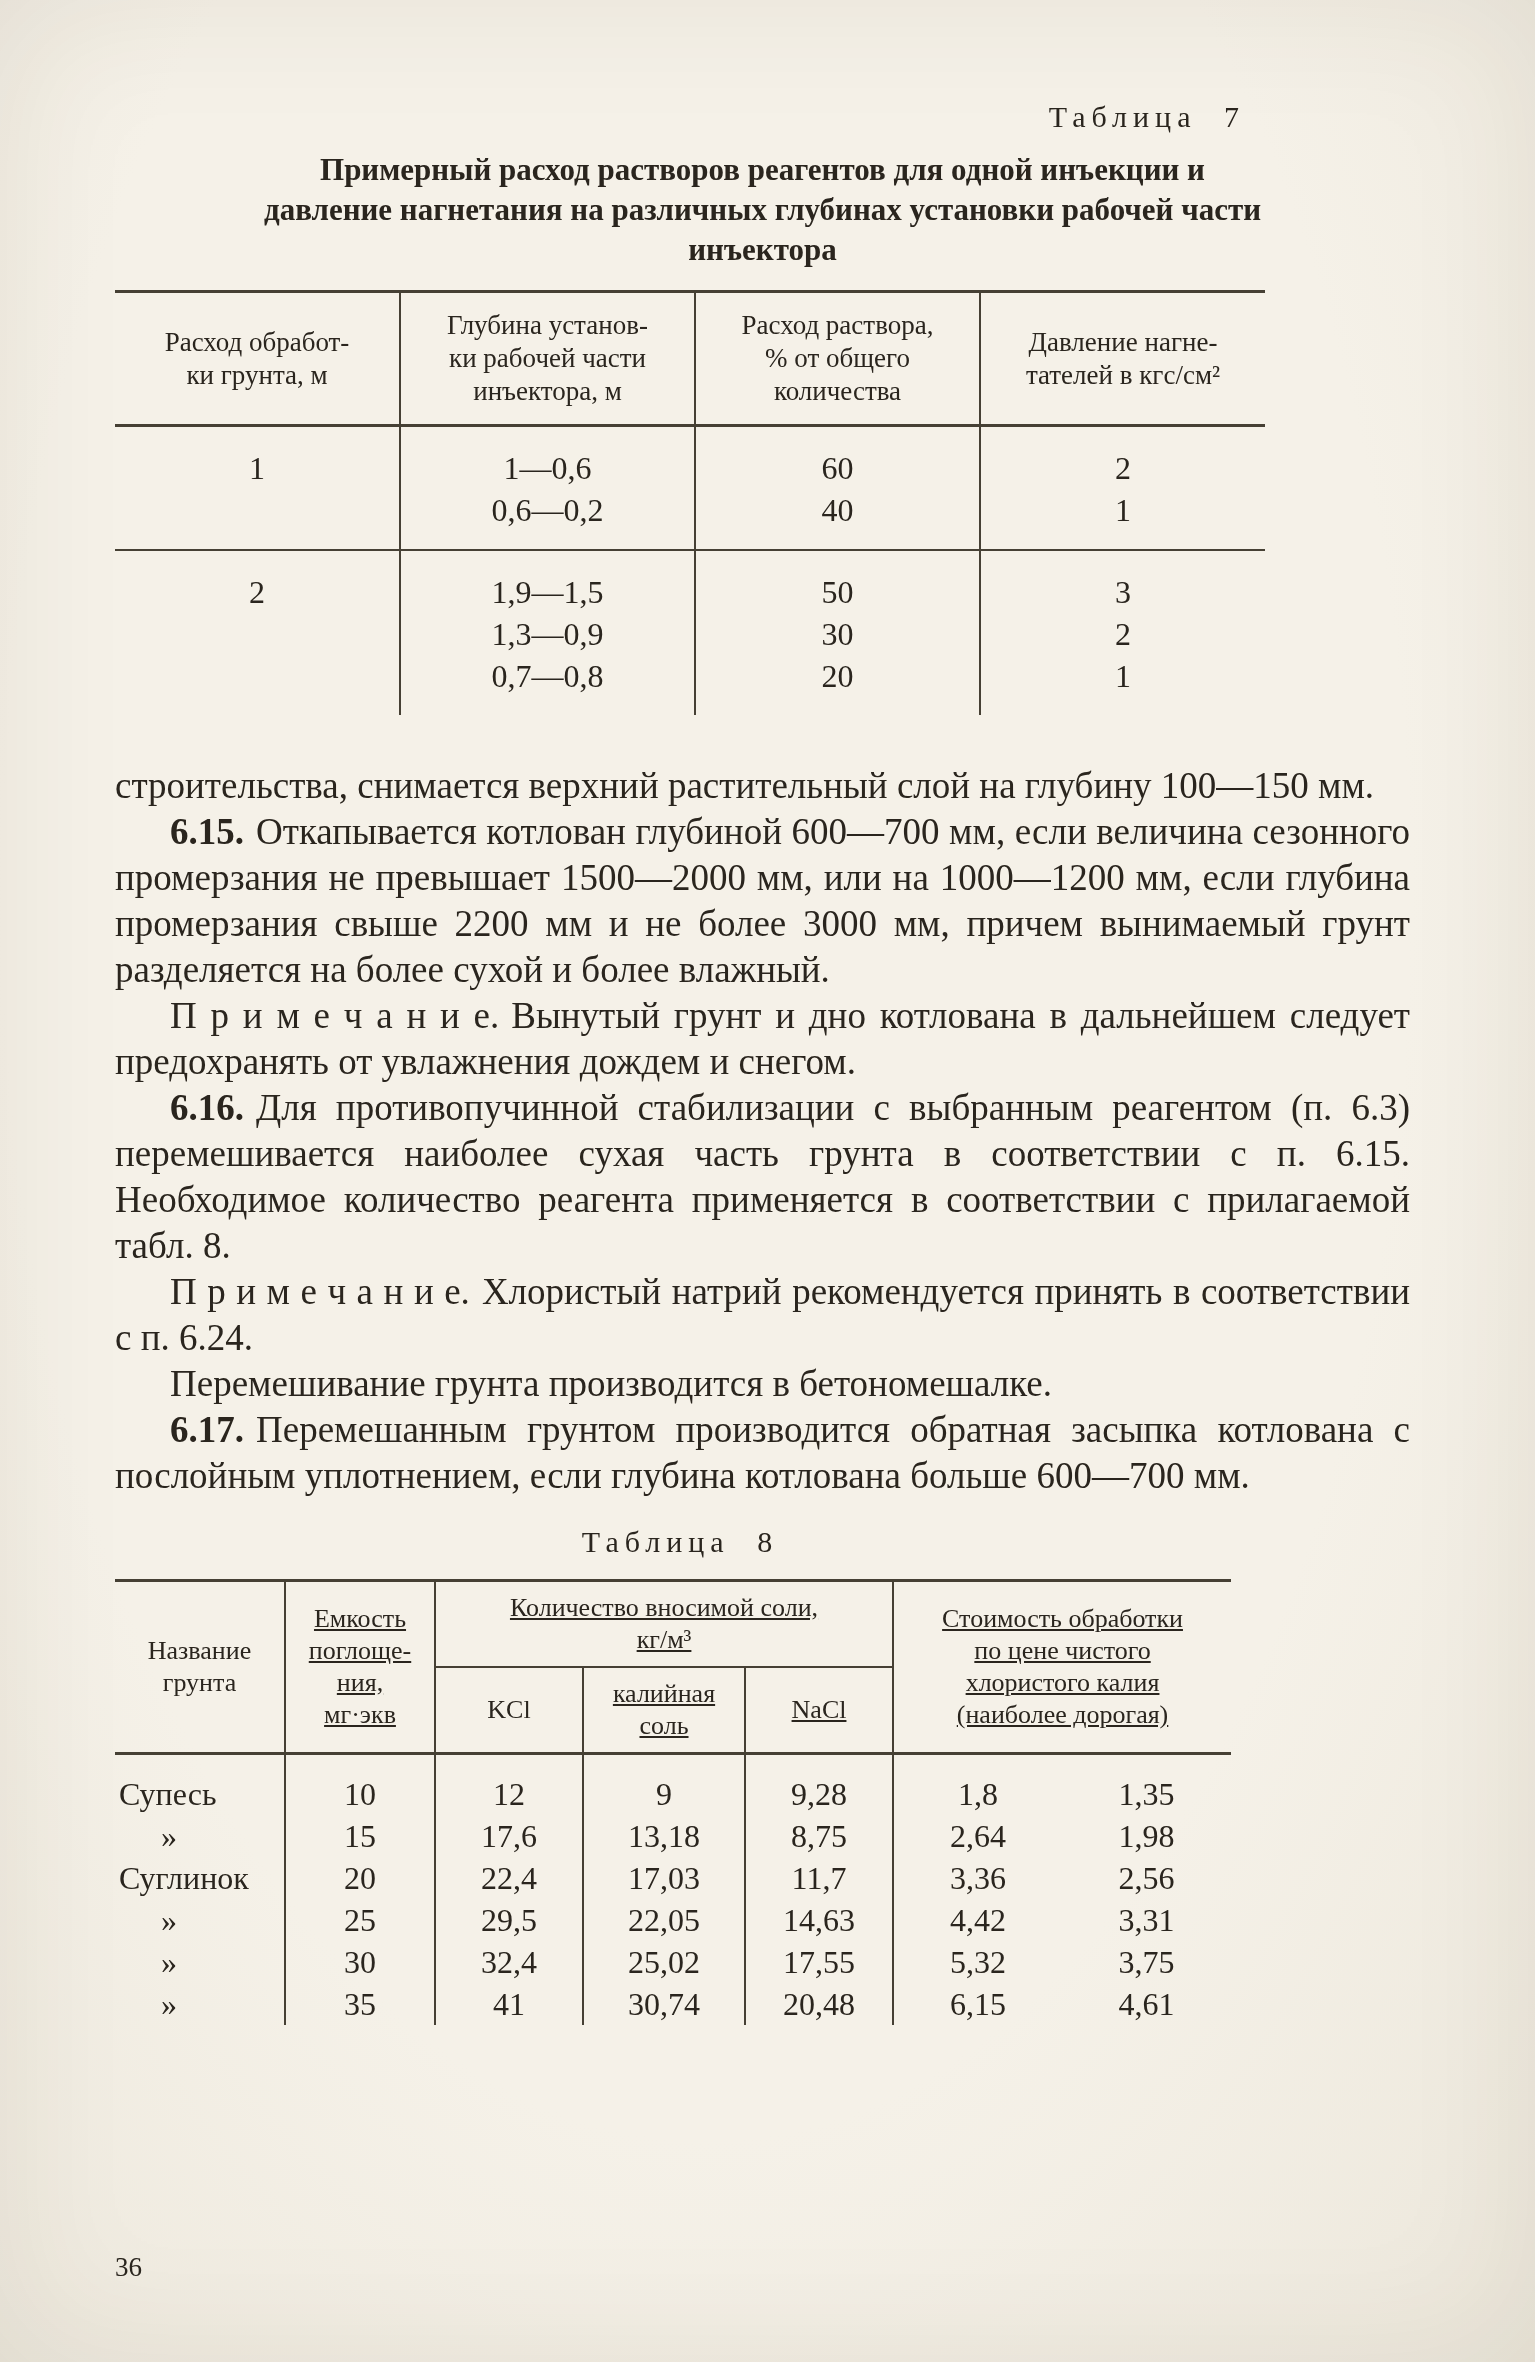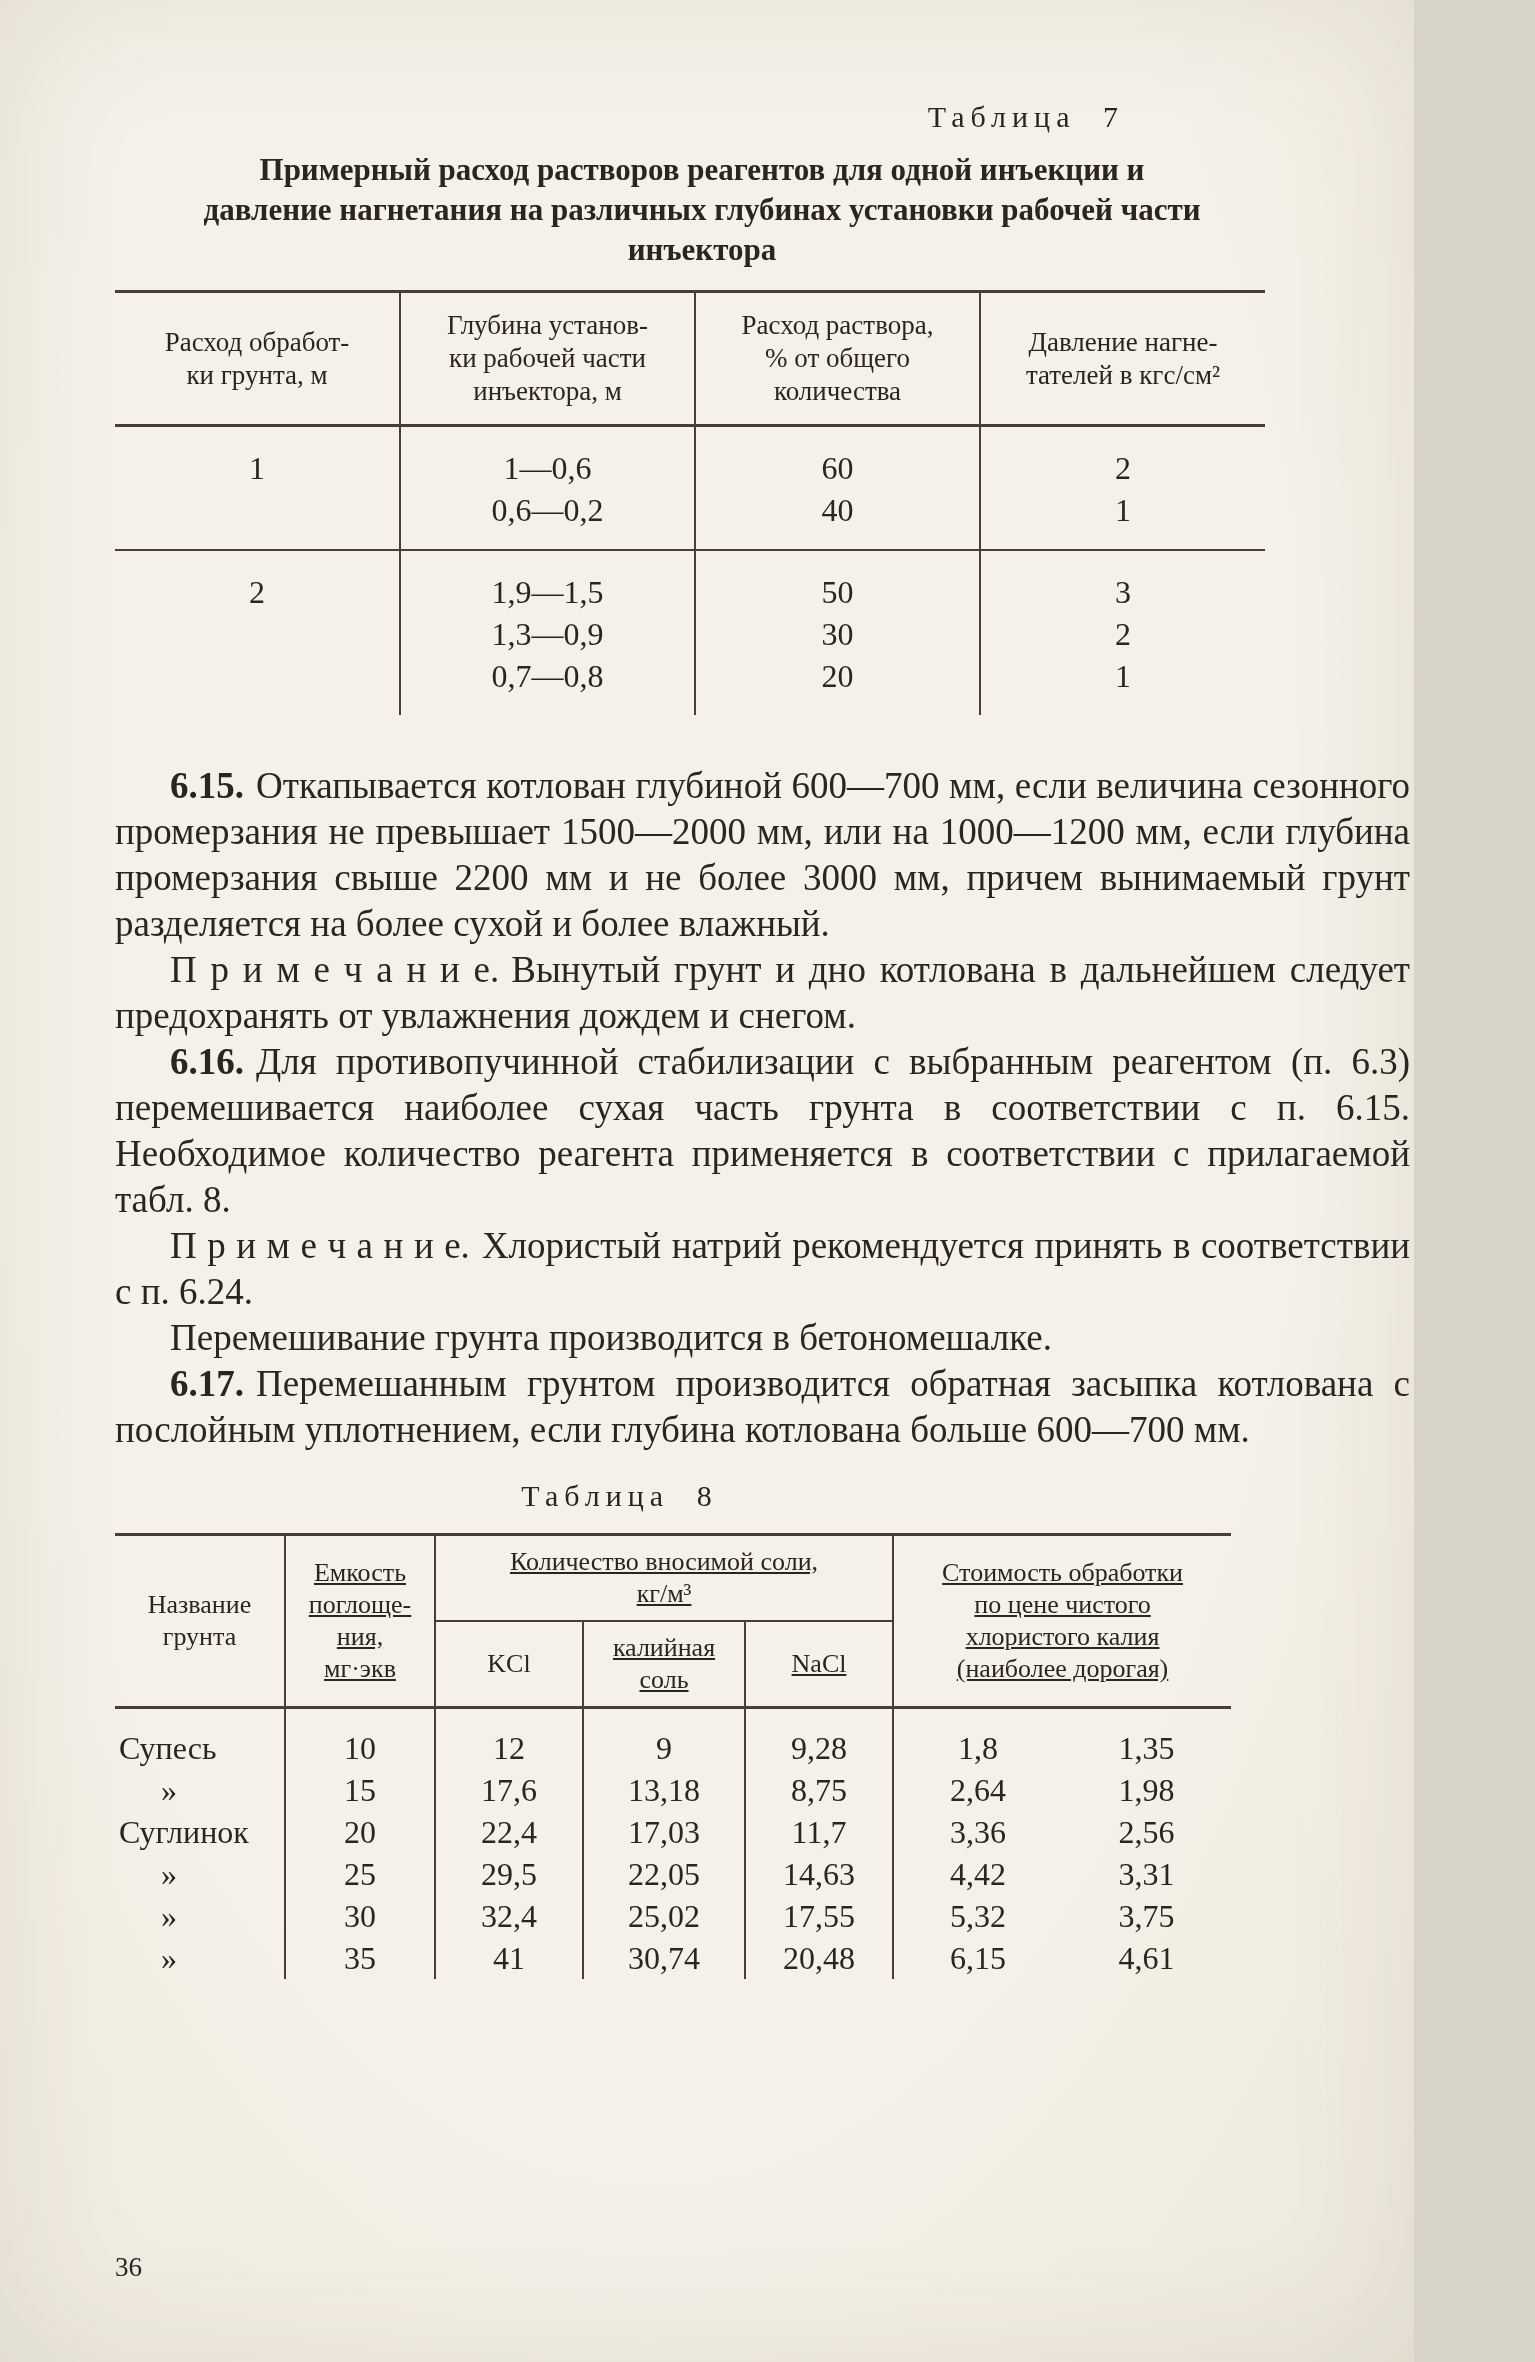--- a/index.html
+++ b/index.html
@@ -11,21 +11,21 @@
   *{ box-sizing:border-box; }
   html,body{ margin:0; padding:0; }
   body{
     width:1535px; height:2362px;
     background:#d8d3c8;
     font-family:"Liberation Serif","DejaVu Serif",serif;
     color:var(--ink);
   }
   .page{
     position:relative;
-    width:1414px; height:2362px;
+    width:1535px; height:2362px;
     background:radial-gradient(ellipse at 46% 38%, var(--paper) 60%, var(--paper-edge) 100%);
     box-shadow:inset 0 0 140px rgba(60,50,30,0.08);
     padding:100px 125px 0 115px;
     overflow:hidden;
   }
   
   .tbl-caption{
     text-align:right;
     font-size:30px;
     letter-spacing:6px;
@@ -151,20 +151,21 @@
 30
 20</td>
         <td>3
 2
 1</td>
       </tr>
     </tbody>
   </table>
 
   <div class="bodytext">
+    <p class="para"><span>строительства, снимается верхний растительный слой на глубину 100—150 мм.</span></p>
     <p class="para indent"><span class="p-lead lead-bold">6.15.</span><span>Откапывается котлован глубиной 600—700 мм, если величина сезонного промерзания не превышает 1500—2000 мм, или на 1000—1200 мм, если глубина промерзания свыше 2200 мм и не более 3000 мм, причем вынимаемый грунт разделяется на более сухой и более влажный.</span></p>
     <p class="para indent"><span class="p-lead lead-note">П р и м е ч а н и е.</span><span>Вынутый грунт и дно котлована в дальнейшем следует предохранять от увлажнения дождем и снегом.</span></p>
     <p class="para indent"><span class="p-lead lead-bold">6.16.</span><span>Для противопучинной стабилизации с выбранным реагентом (п. 6.3) перемешивается наиболее сухая часть грунта в соответствии с п. 6.15. Необходимое количество реагента применяется в соответствии с прилагаемой табл. 8.</span></p>
     <p class="para indent"><span class="p-lead lead-note">П р и м е ч а н и е.</span><span>Хлористый натрий рекомендуется принять в соответствии с п. 6.24.</span></p>
     <p class="para indent"><span>Перемешивание грунта производится в бетономешалке.</span></p>
     <p class="para indent"><span class="p-lead lead-bold">6.17.</span><span>Перемешанным грунтом производится обратная засыпка котлована с послойным уплотнением, если глубина котлована больше 600—700 мм.</span></p>
   </div>
 
   <div class="tbl-caption second">Таблица 8</div>
 

